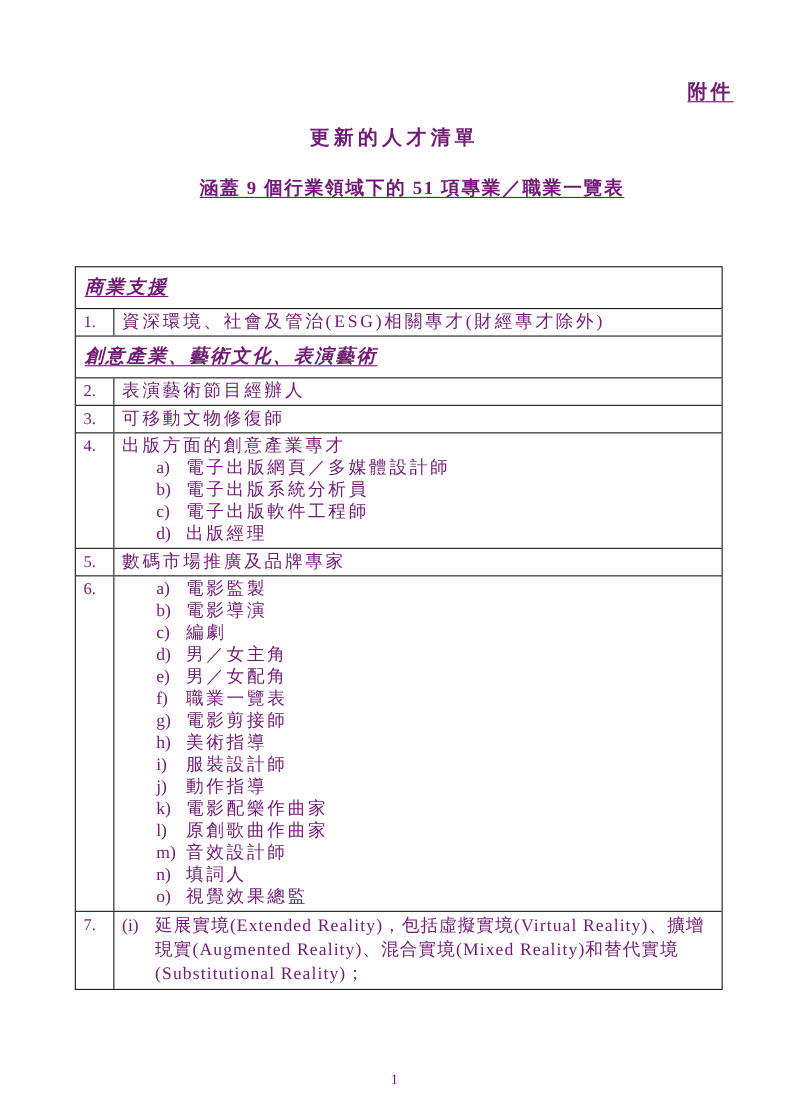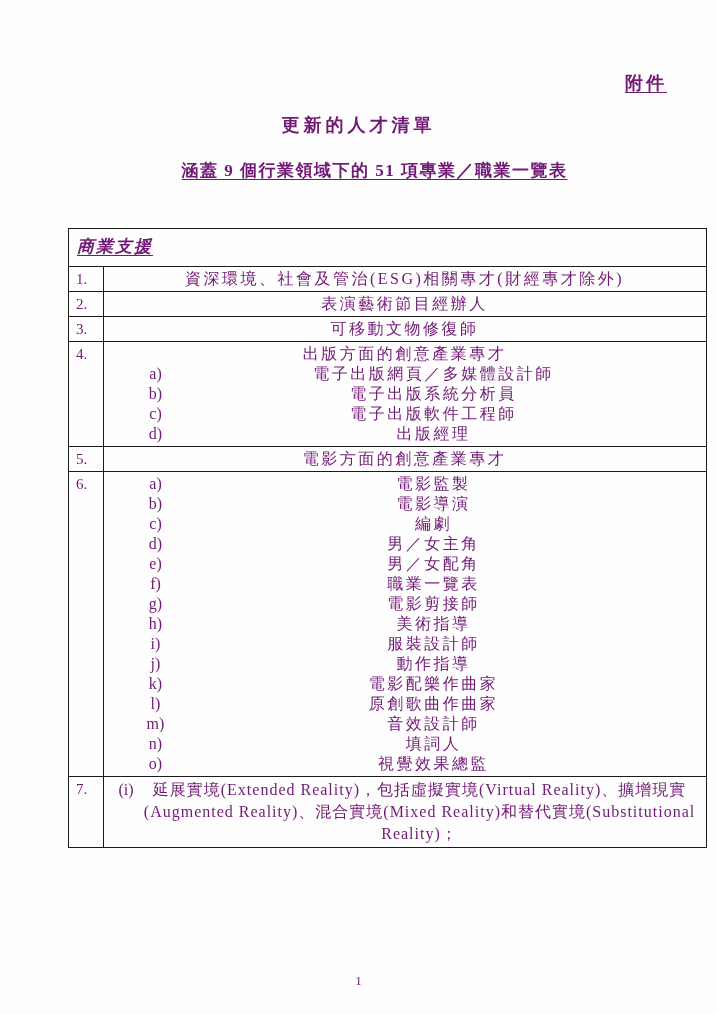--- a/index.html
+++ b/index.html
@@ -44,23 +44,23 @@
     width: 100%;
     text-align: center;
     font-size: 17px;
     font-weight: bold;
     letter-spacing: 1.5px;
     text-decoration: underline;
     text-underline-offset: 3px;
   }
   .doc-table {
     position: absolute;
-    top: 228px;
+    top: 242px;
     left: 68px;
-    width: 639px;
+    width: 589px;
     border: 1px solid #1a1a1a;
     box-sizing: border-box;
     font-size: 16px;
   }
   .trow {
     display: flex;
     align-items: stretch;
   }
   .trow + .trow {
     border-top: 1px solid #1a1a1a;
@@ -83,21 +83,20 @@
     border-right: 1px solid #1a1a1a;
     padding: 2px 0 2px 7px;
     line-height: 20px;
     font-size: 15px;
   }
   .content-cell {
     flex: 1;
     padding: 2px 8px 2px 7px;
     line-height: 20px;
     letter-spacing: 2.5px;
-    text-align: center;
   }
   .item-text {
     line-height: 20px;
   }
   .sub-item {
     display: flex;
     margin-left: 31px;
   }
   .sub-label {
     flex: 0 0 27px;
@@ -141,20 +140,23 @@
       <div class="trow">
         <div class="section-cell">商業支援</div>
       </div>
       <div class="trow">
         <div class="num-cell">1.</div>
         <div class="content-cell">
           <div class="item-text">資深環境、社會及管治(ESG)相關專才(財經專才除外)</div>
         </div>
       </div>
       <div class="trow">
+        <div class="section-cell">創意產業、藝術文化、表演藝術</div>
+      </div>
+      <div class="trow">
         <div class="num-cell">2.</div>
         <div class="content-cell">
           <div class="item-text">表演藝術節目經辦人</div>
         </div>
       </div>
       <div class="trow">
         <div class="num-cell">3.</div>
         <div class="content-cell">
           <div class="item-text">可移動文物修復師</div>
         </div>
@@ -177,21 +179,21 @@
           </div>
           <div class="sub-item">
             <span class="sub-label">d)</span>
             <span class="sub-text">出版經理</span>
           </div>
         </div>
       </div>
       <div class="trow">
         <div class="num-cell">5.</div>
         <div class="content-cell">
-          <div class="item-text">電影方面的創意產業專才</div>
+          <div class="item-text">數碼市場推廣及品牌專家</div>
         </div>
       </div>
       <div class="trow">
         <div class="num-cell">6.</div>
         <div class="content-cell">
           <div class="sub-item">
             <span class="sub-label">a)</span>
             <span class="sub-text">電影監製</span>
           </div>
           <div class="sub-item">

